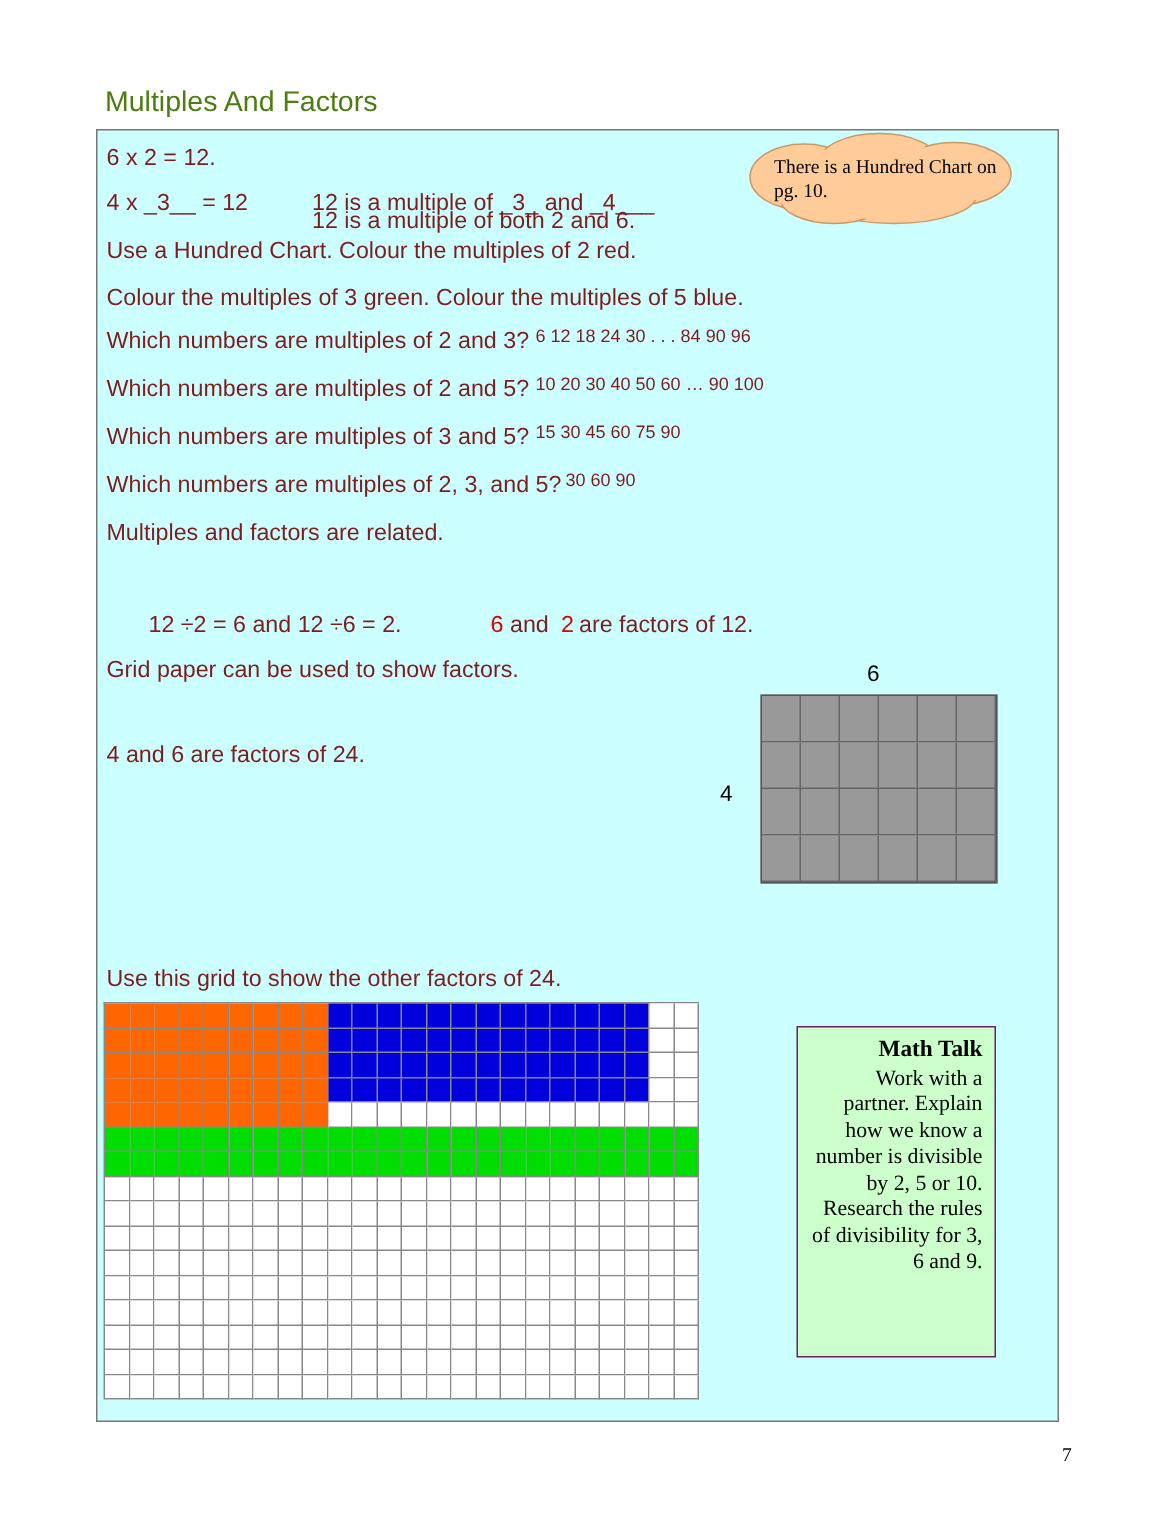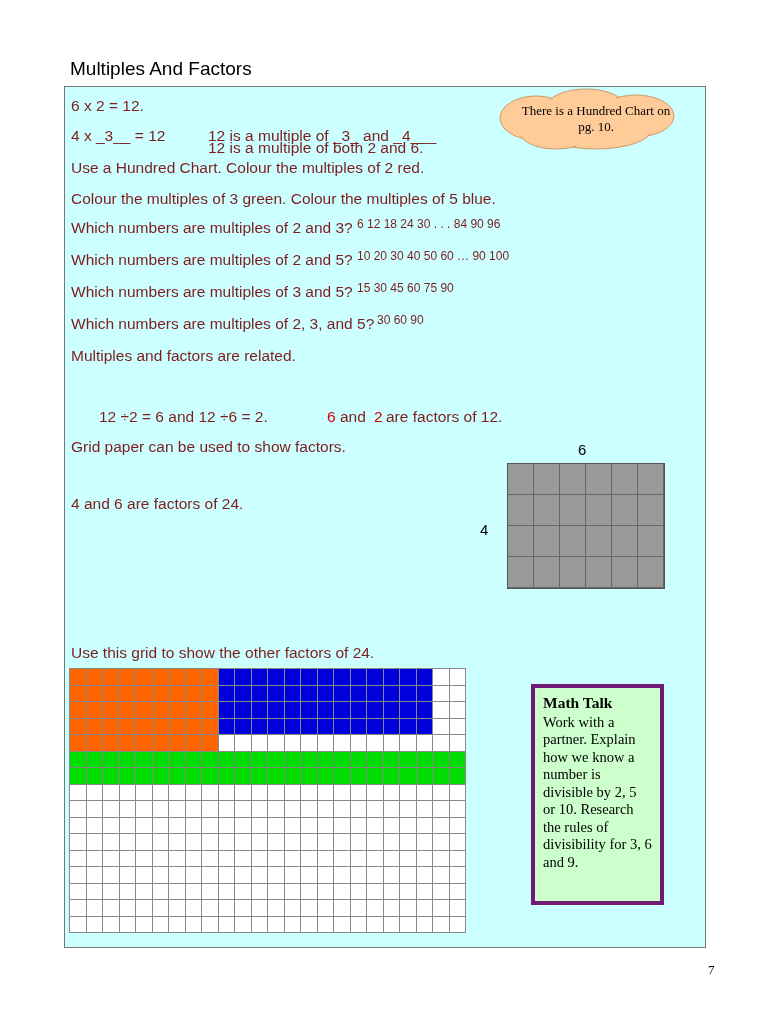--- a/index.html
+++ b/index.html
@@ -18,21 +18,21 @@
   #page {
     position: absolute;
     left: 0; top: 0;
     width: 770px; height: 1024px;
   }
   #page-title {
     position: absolute;
     left: 70px;
     top: 58px;
     font-size: 19px;
-    color: #000000;
+    color: #4d7c0f;
     font-family: "Liberation Sans", sans-serif;
   }
   #content-box {
     position: absolute;
     left: 64px;
     top: 86px;
     width: 642px;
     height: 862px;
     background: #ccffff;
     border: 1px solid #777777;
@@ -58,21 +58,21 @@
   #cloud svg { display: block; }
   #cloud-text {
     position: absolute;
     left: 516px;
     top: 103px;
     width: 160px;
     font-family: "Liberation Serif", serif;
     font-size: 13px;
     line-height: 16px;
     color: #000;
-    text-align: center;
+    text-align: left;
   }
   
   #grey-grid {
     position: absolute;
     left: 507px;
     top: 463px;
     border: 1px solid #555;
     display: grid;
     grid-template-columns: repeat(6, 26px);
     grid-template-rows: repeat(4, 31px);
@@ -118,26 +118,27 @@
   .c-green { background: #00dd00; }
   .c-white { background: #ffffff; }
   
   #math-talk {
     position: absolute;
     left: 531px;
     top: 684px;
     width: 133px;
     height: 221px;
     background: #ccffcc;
-    border: 4px solid #701a75;
+    border: 1px solid #701a75;
     box-sizing: border-box;
     padding: 6px 8px;
     font-family: "Liberation Serif", serif;
     font-size: 14.5px;
     line-height: 17.5px;
+    text-align: right;
   }
   #math-talk-title {
     font-weight: bold;
     font-size: 15.5px;
     display: block;
     margin-bottom: 2px;
   }
   #page-number {
     position: absolute;
     left: 708px;

